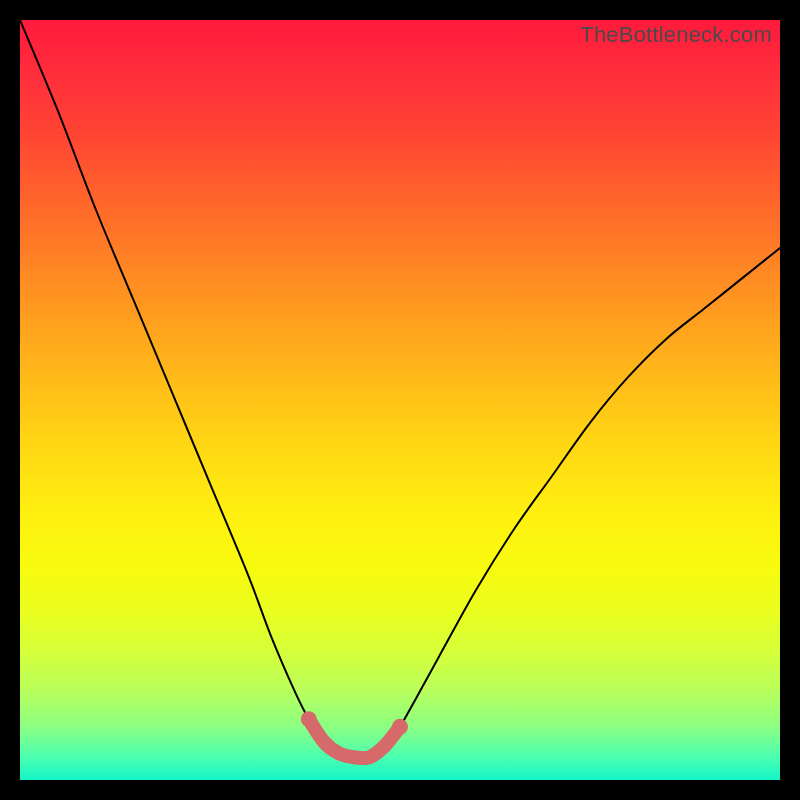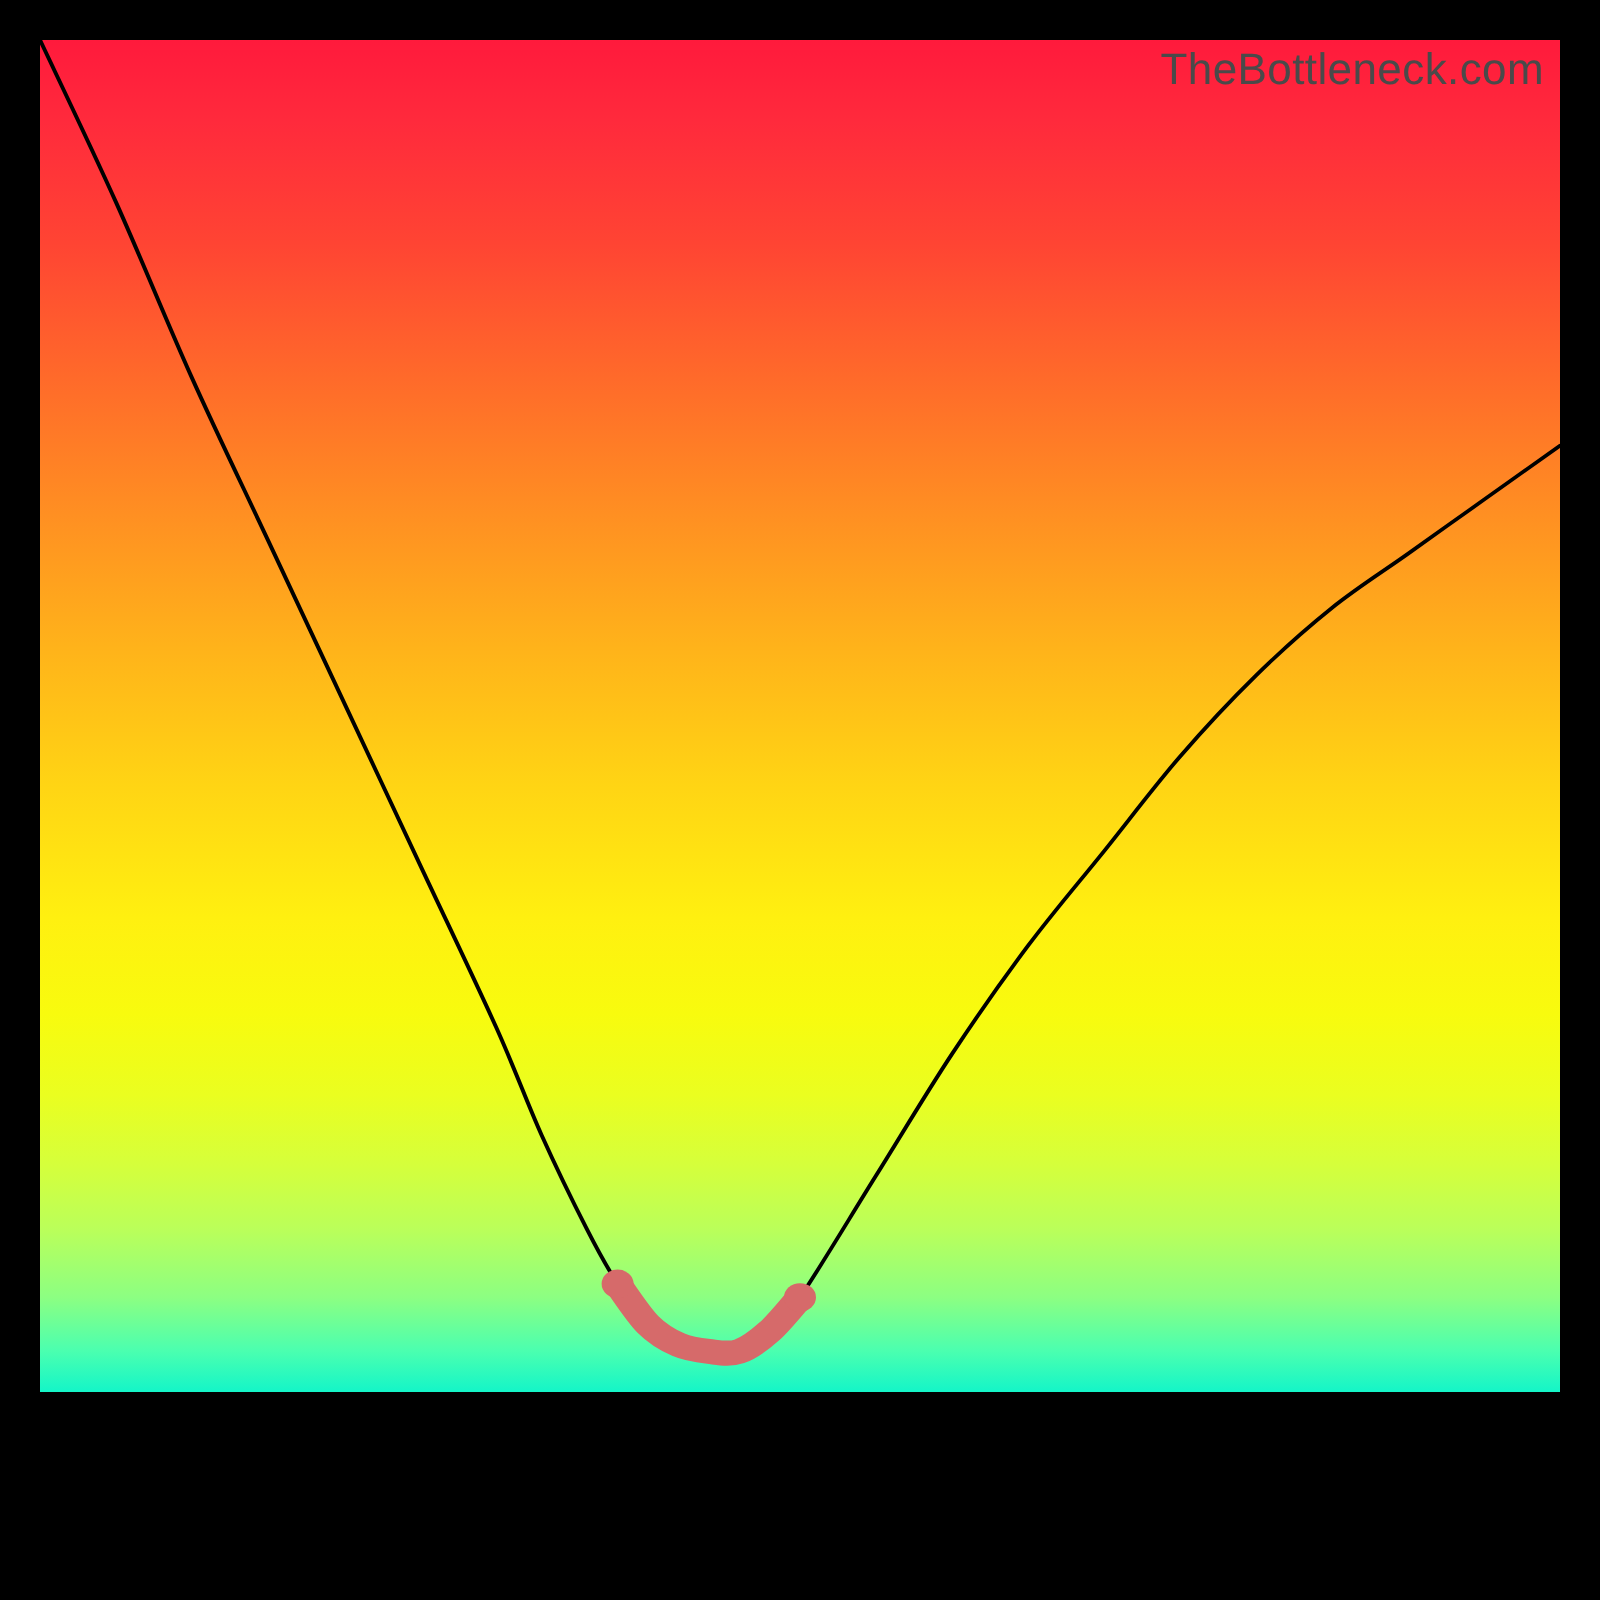--- a/index.html
+++ b/index.html
@@ -8,21 +8,21 @@
     position: relative;
     width: 800px;
     height: 800px;
     background: #000;
   }
   .plot-area {
     position: absolute;
     left: 20px;
     top: 20px;
     width: 760px;
-    height: 676px;
+    height: 760px;
     overflow: hidden;
   }
   .gradient-bg {
     position: absolute;
     inset: 0;
     background: linear-gradient(to bottom,
       #ff1a3c 0%,
       #ff2a3c 6%,
       #ff4433 15%,
       #ff6a2a 25%,

